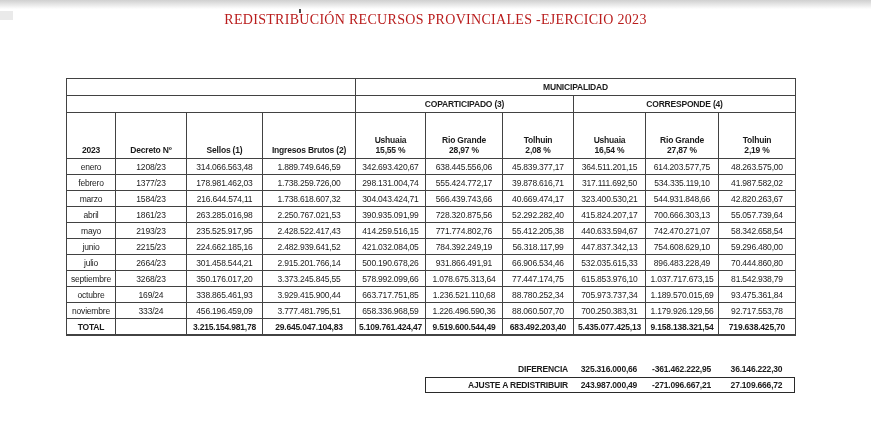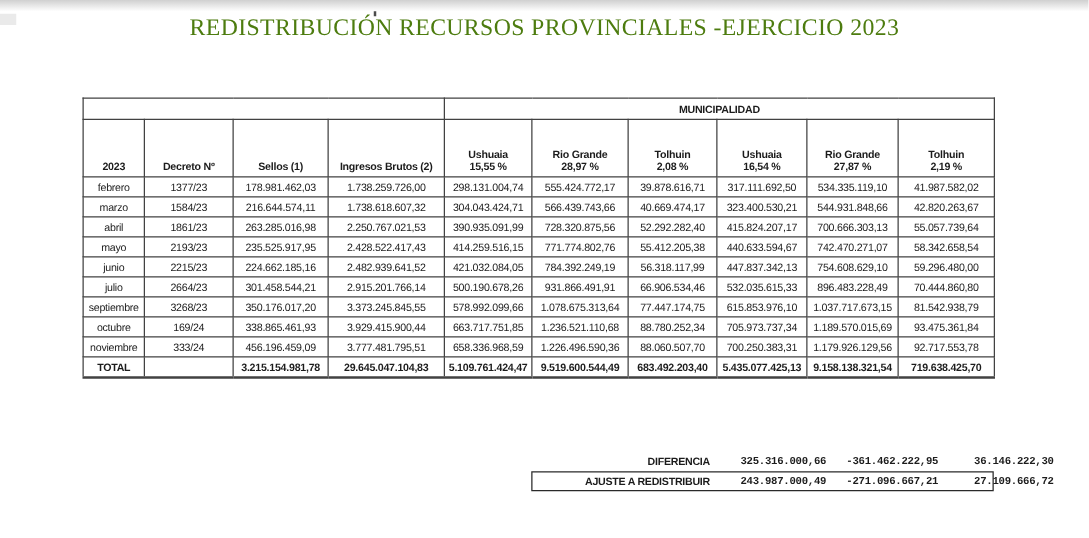--- a/index.html
+++ b/index.html
@@ -4,42 +4,42 @@
 <style>
   :root{ --ink:#1c1c1c; --line:#424242; }
   html,body{margin:0;padding:0;background:#fff;}
   .page{position:relative;width:871px;height:430px;background:#fff;overflow:hidden;
         font-family:"Liberation Sans",sans-serif;color:var(--ink);}
   .scan-strip{position:absolute;top:0;left:0;width:871px;height:9px;
         background:linear-gradient(#a9a9a9,#fefefe);opacity:.55;}
   .scan-mark{position:absolute;top:11px;left:0;width:13px;height:9px;background:#eaeaea;}
   .scan-speck{position:absolute;top:9px;left:299px;width:2px;height:4px;background:#4b4b4b;}
   .title{position:absolute;top:12px;left:0;width:871px;text-align:center;
-        font-family:"Liberation Serif",serif;font-size:19px;letter-spacing:.3px;color:#4d7c0f;}
+        font-family:"Liberation Serif",serif;font-size:14px;letter-spacing:.3px;color:#b91c1c;}
   table.main{position:absolute;left:66px;top:78px;border-collapse:collapse;table-layout:fixed;}
   table.main th,table.main td{border:1px solid var(--line);padding:0;margin:0;
         font-size:8.5px;line-height:10px;text-align:center;white-space:nowrap;
         overflow:visible;color:var(--ink);font-weight:normal;letter-spacing:-0.2px;}
   table.main thead th{font-weight:bold;margin-top:44px;}
   th.nb{border:none;background:transparent;}
   tr.grp th{height:16px;vertical-align:middle;}
   tr.hdr th{height:42px;vertical-align:bottom;padding-bottom:3px;}
   .city,.pct{display:block;line-height:10px;text-align:center;}
   table.main tbody td{height:15px;}
   td.month{text-align:left;padding-left:3px;}
   tr.total td{font-weight:bold;height:16px;border-bottom-width:2px;}
   .summary{position:absolute;left:66px;top:363px;width:729px;}
   .summary-row{display:grid;grid-template-columns:507px 72px 73px 77px;
-        height:13px;line-height:13px;font-size:8.5px;letter-spacing:-0.2px;gap:16px;}
+        height:13px;line-height:13px;font-size:8.5px;letter-spacing:-0.2px;}
   .summary-row.bold{font-weight:bold;}
   .summary-row.boxed{height:16px;line-height:16px;position:relative;margin-top:1px;}
   .summary-row.boxed::before{content:'';position:absolute;left:359px;right:0;top:0;bottom:0;
         border:1px solid #2a2a2a;}
   .s-label{text-align:right;padding-right:5px;}
-  .s-val{text-align:right;font-family:Liberation Mono, monospace;}
+  .s-val{text-align:center;}
 </style>
 </head>
 <body>
 
 <div class="page">
   <div class="scan-strip"></div>
   <div class="scan-mark"></div>
   <div class="scan-speck"></div>
 
   <div class="title">REDISTRIBUCIÓN RECURSOS PROVINCIALES -EJERCICIO 2023</div>
@@ -55,20 +55,25 @@
         <col style="width:71px">
       <col style="width:72px">
         <col style="width:73px">
         <col style="width:77px">
     </colgroup>
     <thead>
       <tr class="grp">
         <th class="nb" colspan="4"></th>
         <th colspan="6">MUNICIPALIDAD</th>
       </tr>
+      <tr class="grp">
+        <th class="nb" colspan="4"></th>
+        <th colspan="3">COPARTICIPADO (3)</th>
+        <th colspan="3">CORRESPONDE (4)</th>
+      </tr>
       <tr class="hdr">
         <th>2023</th>
         <th>Decreto Nº</th>
         <th>Sellos (1)</th>
         <th>Ingresos Brutos (2)</th>
         <th>
           <span class="city">Ushuaia</span>
           <span class="pct">15,55 %</span>
         </th>
         <th>
@@ -87,20 +92,32 @@
           <span class="city">Rio Grande</span>
           <span class="pct">27,87 %</span>
         </th>
         <th>
           <span class="city">Tolhuin</span>
           <span class="pct">2,19 %</span>
         </th>
       </tr>
     </thead>
     <tbody>
+        <tr>
+          <td class="month">enero</td>
+          <td>1208/23</td>
+          <td>314.066.563,48</td>
+          <td>1.889.749.646,59</td>
+          <td>342.693.420,67</td>
+          <td>638.445.556,06</td>
+          <td>45.839.377,17</td>
+          <td>364.511.201,15</td>
+          <td>614.203.577,75</td>
+          <td>48.263.575,00</td>
+        </tr>
         <tr>
           <td class="month">febrero</td>
           <td>1377/23</td>
           <td>178.981.462,03</td>
           <td>1.738.259.726,00</td>
           <td>298.131.004,74</td>
           <td>555.424.772,17</td>
           <td>39.878.616,71</td>
           <td>317.111.692,50</td>
           <td>534.335.119,10</td>

